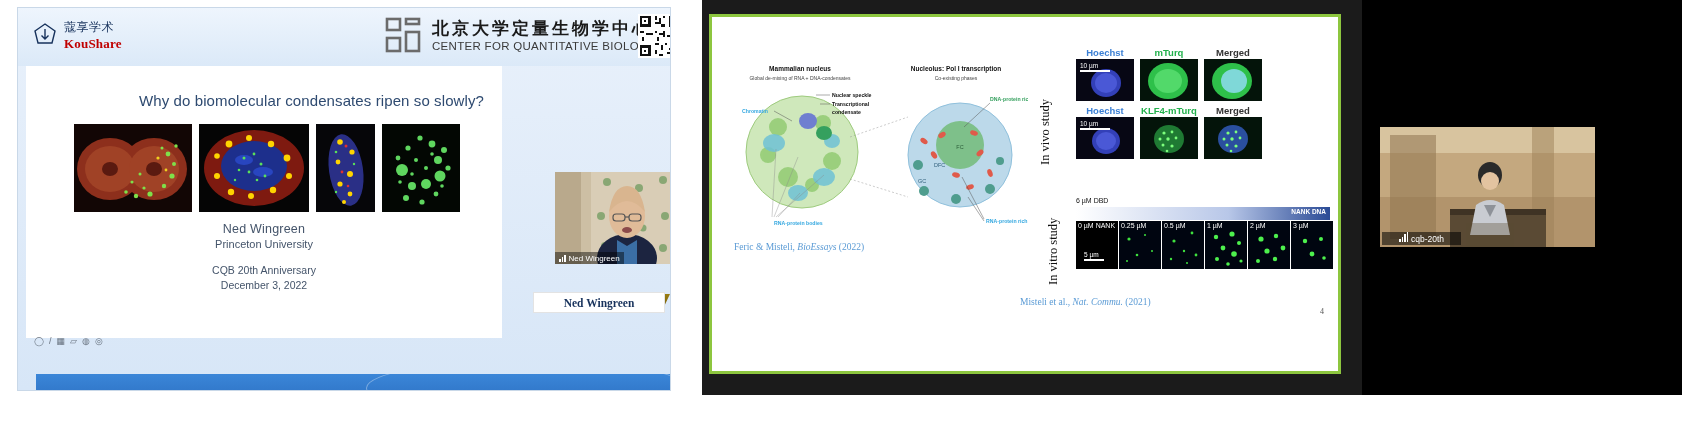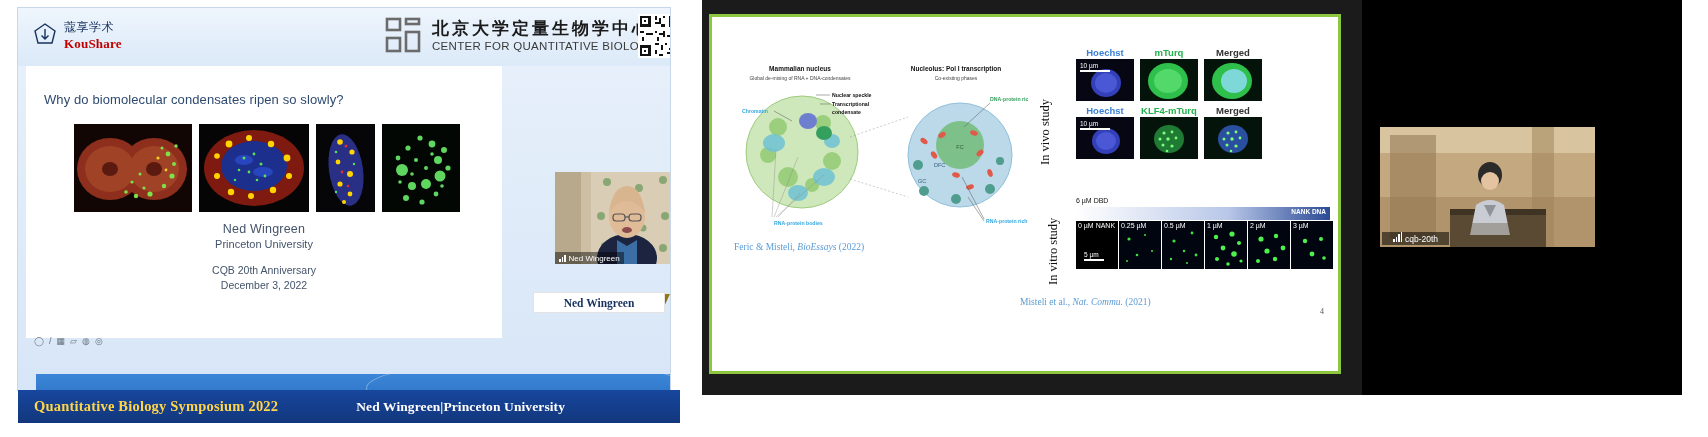--- a/index.html
+++ b/index.html
@@ -22,22 +22,22 @@
   .cqb-logo{position:absolute;left:366px;top:8px;display:flex;align-items:center;gap:8px;}
   .cqb-mark{width:40px;height:40px;position:relative;}
   .cqb-text{line-height:1.0;}
   .cqb-cn{font-size:17px;font-weight:bold;color:#1a1a1a;letter-spacing:3px;font-family:"Liberation Serif",serif;}
   .cqb-en{font-size:11.5px;color:#3a3a3a;letter-spacing:.3px;margin-top:2px;}
   .qr{position:absolute;left:620px;top:6px;width:44px;height:44px;background:#fff;}
   .qr-inner{width:100%;height:100%;}
 
   
   .ks-slide{position:absolute;left:8px;top:58px;width:476px;height:272px;background:#ffffff;}
-  .slide-title{position:absolute;left:18px;top:26px;width:440px;text-align:left;
-               font-size:13px;color:#2e4a70;letter-spacing:.1px;}
+  .slide-title{position:absolute;left:18px;top:26px;width:440px;text-align:right;
+               font-size:15px;color:#2e4a70;letter-spacing:.1px;}
   .thumbs{position:absolute;left:48px;top:58px;display:flex;gap:7px;align-items:flex-start;}
   .thumb{border:0;display:block;}
   .t1{width:118px;height:88px;}
   .t2{width:110px;height:88px;}
   .t3{width:59px;height:88px;}
   .t4{width:78px;height:88px;}
   .credit{position:absolute;left:0;top:156px;width:476px;text-align:center;}
   .credit .name{font-size:12.5px;color:#44546a;letter-spacing:.2px;}
   .credit .inst{font-size:11px;color:#44546a;margin-top:2px;}
   .credit .ev{font-size:10.5px;color:#44546a;margin-top:13px;line-height:1.45;}
@@ -111,21 +111,21 @@
   .dbd{position:absolute;left:34px;top:0px;font-size:7px;color:#111;}
   .strip{position:absolute;left:34px;top:24px;display:flex;gap:1px;}
   .strip-cell{width:42px;height:48px;background:#000;position:relative;overflow:hidden;}
   .strip-cell .lab{position:absolute;left:2px;top:1px;font-size:7px;color:#fff;}
   .pgno{position:absolute;right:14px;bottom:6px;font-size:8px;color:#555;font-family:"Liberation Serif",serif;}
 
   
   .speaker-cam{position:absolute;left:700px;top:127px;width:215px;height:120px;background:#000;overflow:hidden;}
   .spk-bg{position:absolute;inset:0;}
   .spk-label{position:absolute;left:2px;bottom:2px;height:13px;display:flex;align-items:center;gap:3px;
-             padding:0 11px;background:rgba(0,0,0,.55);color:#fff;font-size:8.5px;}
+             padding:0 17px;background:rgba(0,0,0,.55);color:#fff;font-size:8.5px;}
 
   .black-fill{position:absolute;background:#000;}
 </style>
 </head>
 <body>
 
 <div id="root">
 
   <div class="left-panel">
 
@@ -384,24 +384,20 @@
 
       <div class="ks-bottom-band">
         <div class="band-swoosh"></div>
       </div>
     </div>
 
     <div class="plate2">
       <span>Ned Wingreen</span>
     </div>
 
-    <div class="footer-bar">
-      <span class="footer-left">Quantitative Biology Symposium 2022</span>
-      <span class="footer-right">Ned Wingreen|Princeton University</span>
-    </div>
   </div>
 
   <div class="right-panel">
 
     <div class="black-fill" style="left:22px;top:0;width:660px;height:395px;"></div>
     <div class="black-fill" style="left:682px;top:0;width:320px;height:395px;"></div>
 
     <div class="zoom-stage">
       <div class="deck">
 

